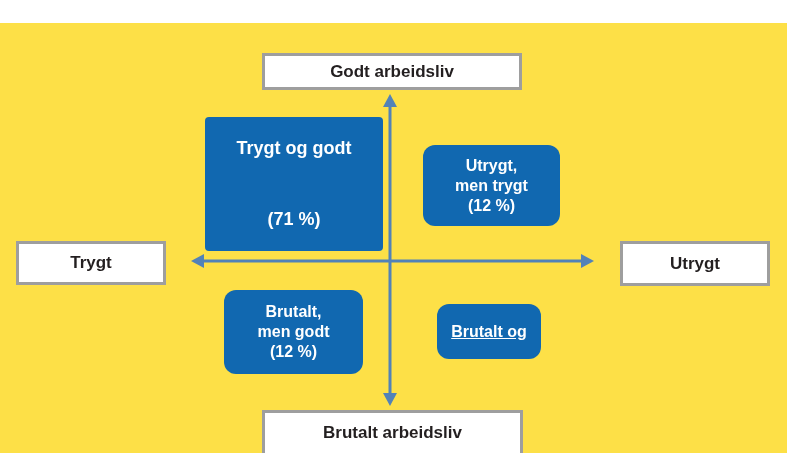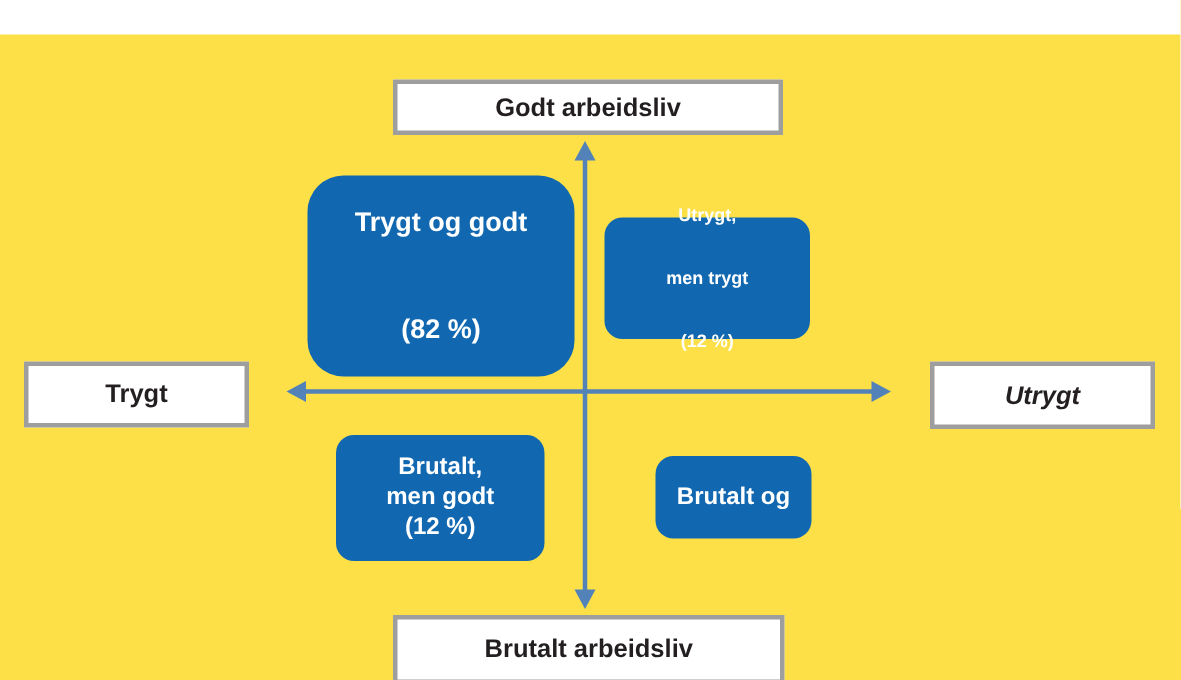--- a/index.html
+++ b/index.html
@@ -32,39 +32,39 @@
     align-items: center;
     justify-content: center;
     font-weight: bold;
     font-size: 17px;
     color: #231f20;
     text-align: center;
   }
   .axis-label.top    { left: 262px; top: 30px;  width: 260px; height: 37px; }
   .axis-label.bottom { left: 262px; top: 387px; width: 261px; height: 46px; }
   .axis-label.left   { left: 16px;  top: 218px; width: 150px; height: 44px; }
-  .axis-label.right  { left: 620px; top: 218px; width: 150px; height: 45px; font-style: italic; }
+  .axis-label.right  { left: 620px; top: 218px; width: 150px; height: 45px; }
 
   .quad {
     position: absolute;
     box-sizing: border-box;
     background: #1168b0;
     color: #ffffff;
     display: flex;
     flex-direction: column;
     align-items: center;
     justify-content: center;
     text-align: center;
     font-weight: bold;
   }
   .quad .line { white-space: nowrap; }
-  .quad.q1 { left: 205px; top: 94px;  width: 178px; height: 134px; border-radius: 24px; font-size: 18px; line-height: 1.3; gap: 48px; }
-  .quad.q2 { left: 403px; top: 122px; width: 137px; height: 81px;  border-radius: 12px; font-size: 12px; line-height: 1.25; gap: 27px; }
+  .quad.q1 { left: 205px; top: 94px;  width: 178px; height: 134px; border-radius: 4px; font-size: 18px; line-height: 1.3; gap: 48px; }
+  .quad.q2 { left: 423px; top: 122px; width: 137px; height: 81px;  border-radius: 12px; font-size: 16px; line-height: 1.25; }
   .quad.q3 { left: 224px; top: 267px; width: 139px; height: 84px;  border-radius: 12px; font-size: 16px; line-height: 1.25; }
-  .quad.q4 { left: 437px; top: 281px; width: 104px; height: 55px;  border-radius: 12px; font-size: 16px; line-height: 1.25; }
+  .quad.q4 { left: 437px; top: 281px; width: 104px; height: 55px;  border-radius: 12px; font-size: 16px; line-height: 1.25; text-decoration: underline; }
 </style>
 </head>
 <body>
 
 <div class="canvas">
 
   <svg class="axes-svg" width="787" height="453" viewBox="0 0 787 453" xmlns="http://www.w3.org/2000/svg">
 
     <g>
       <line x1="390" y1="81" x2="390" y2="373" stroke="#5282b8" stroke-width="3"></line>
@@ -87,21 +87,21 @@
   </div>
   <div class="axis-label left">
     <span>Trygt</span>
   </div>
   <div class="axis-label right">
     <span>Utrygt</span>
   </div>
 
   <div class="quad q1">
     <div class="line">Trygt og godt</div>
-    <div class="line">(82 %)</div>
+    <div class="line">(71 %)</div>
   </div>
 
   <div class="quad q2">
     <div class="line">Utrygt,</div>
     <div class="line">men trygt</div>
     <div class="line">(12 %)</div>
   </div>
 
   <div class="quad q3">
     <div class="line">Brutalt,</div>

